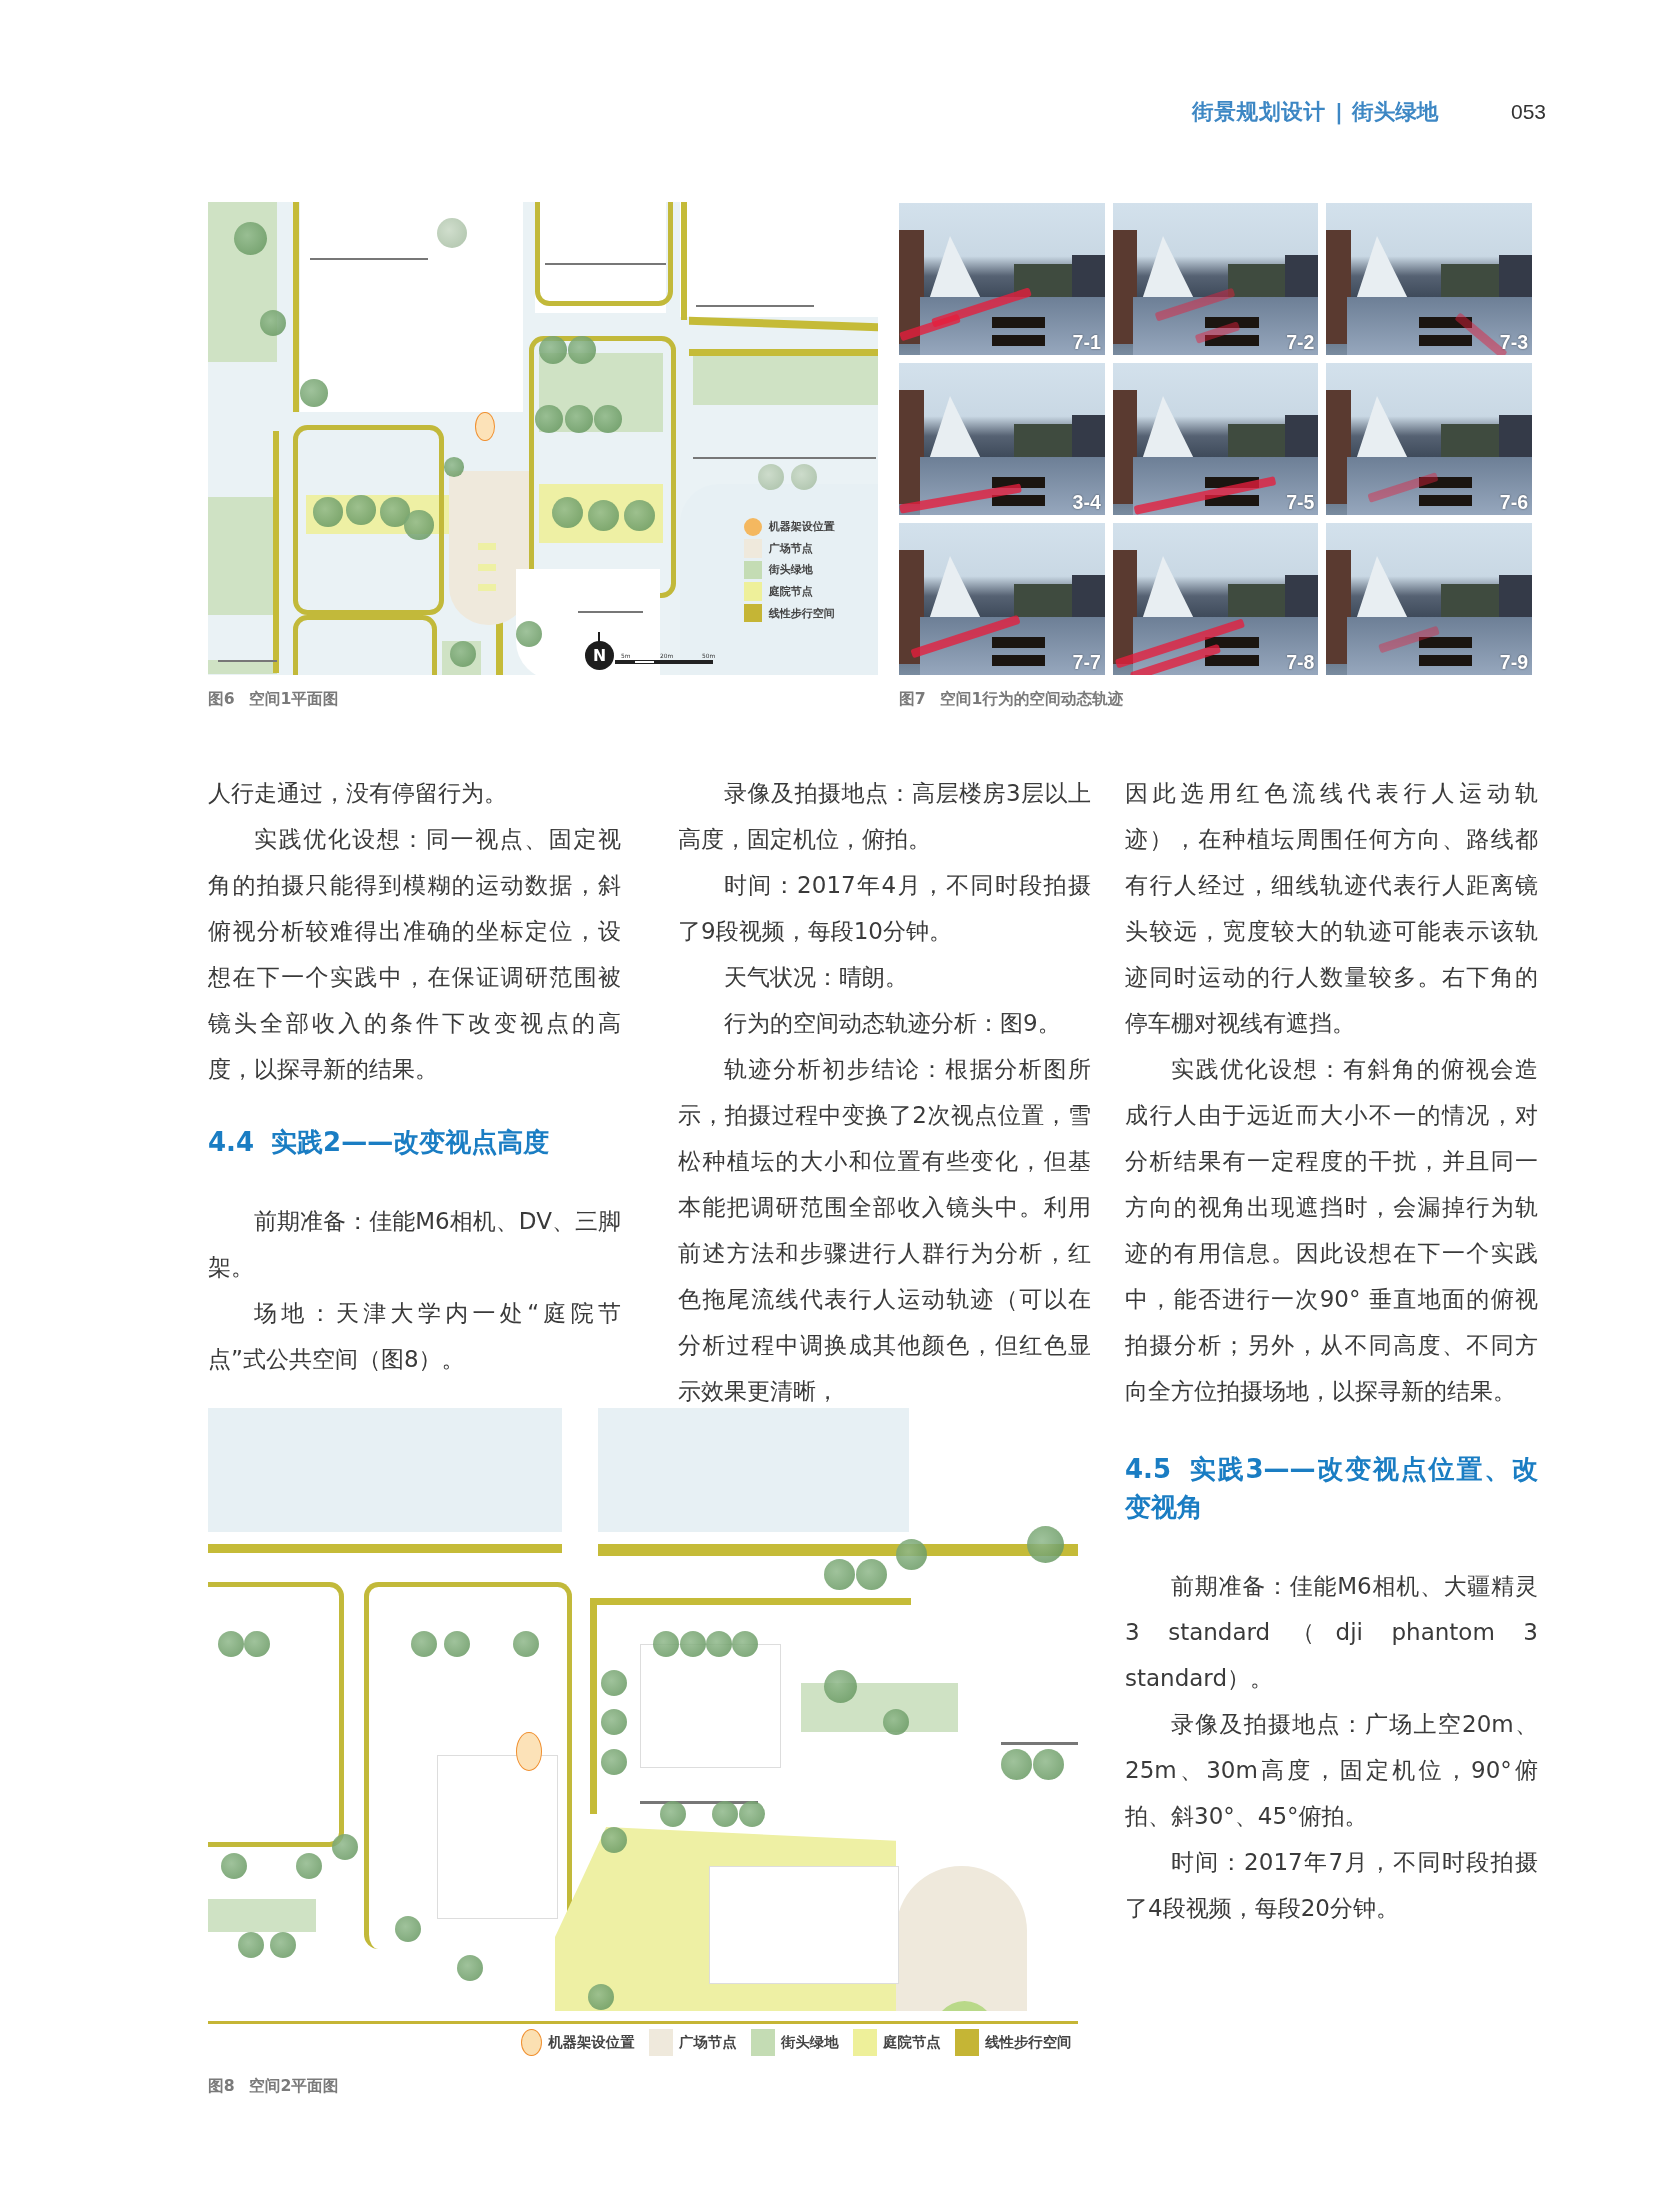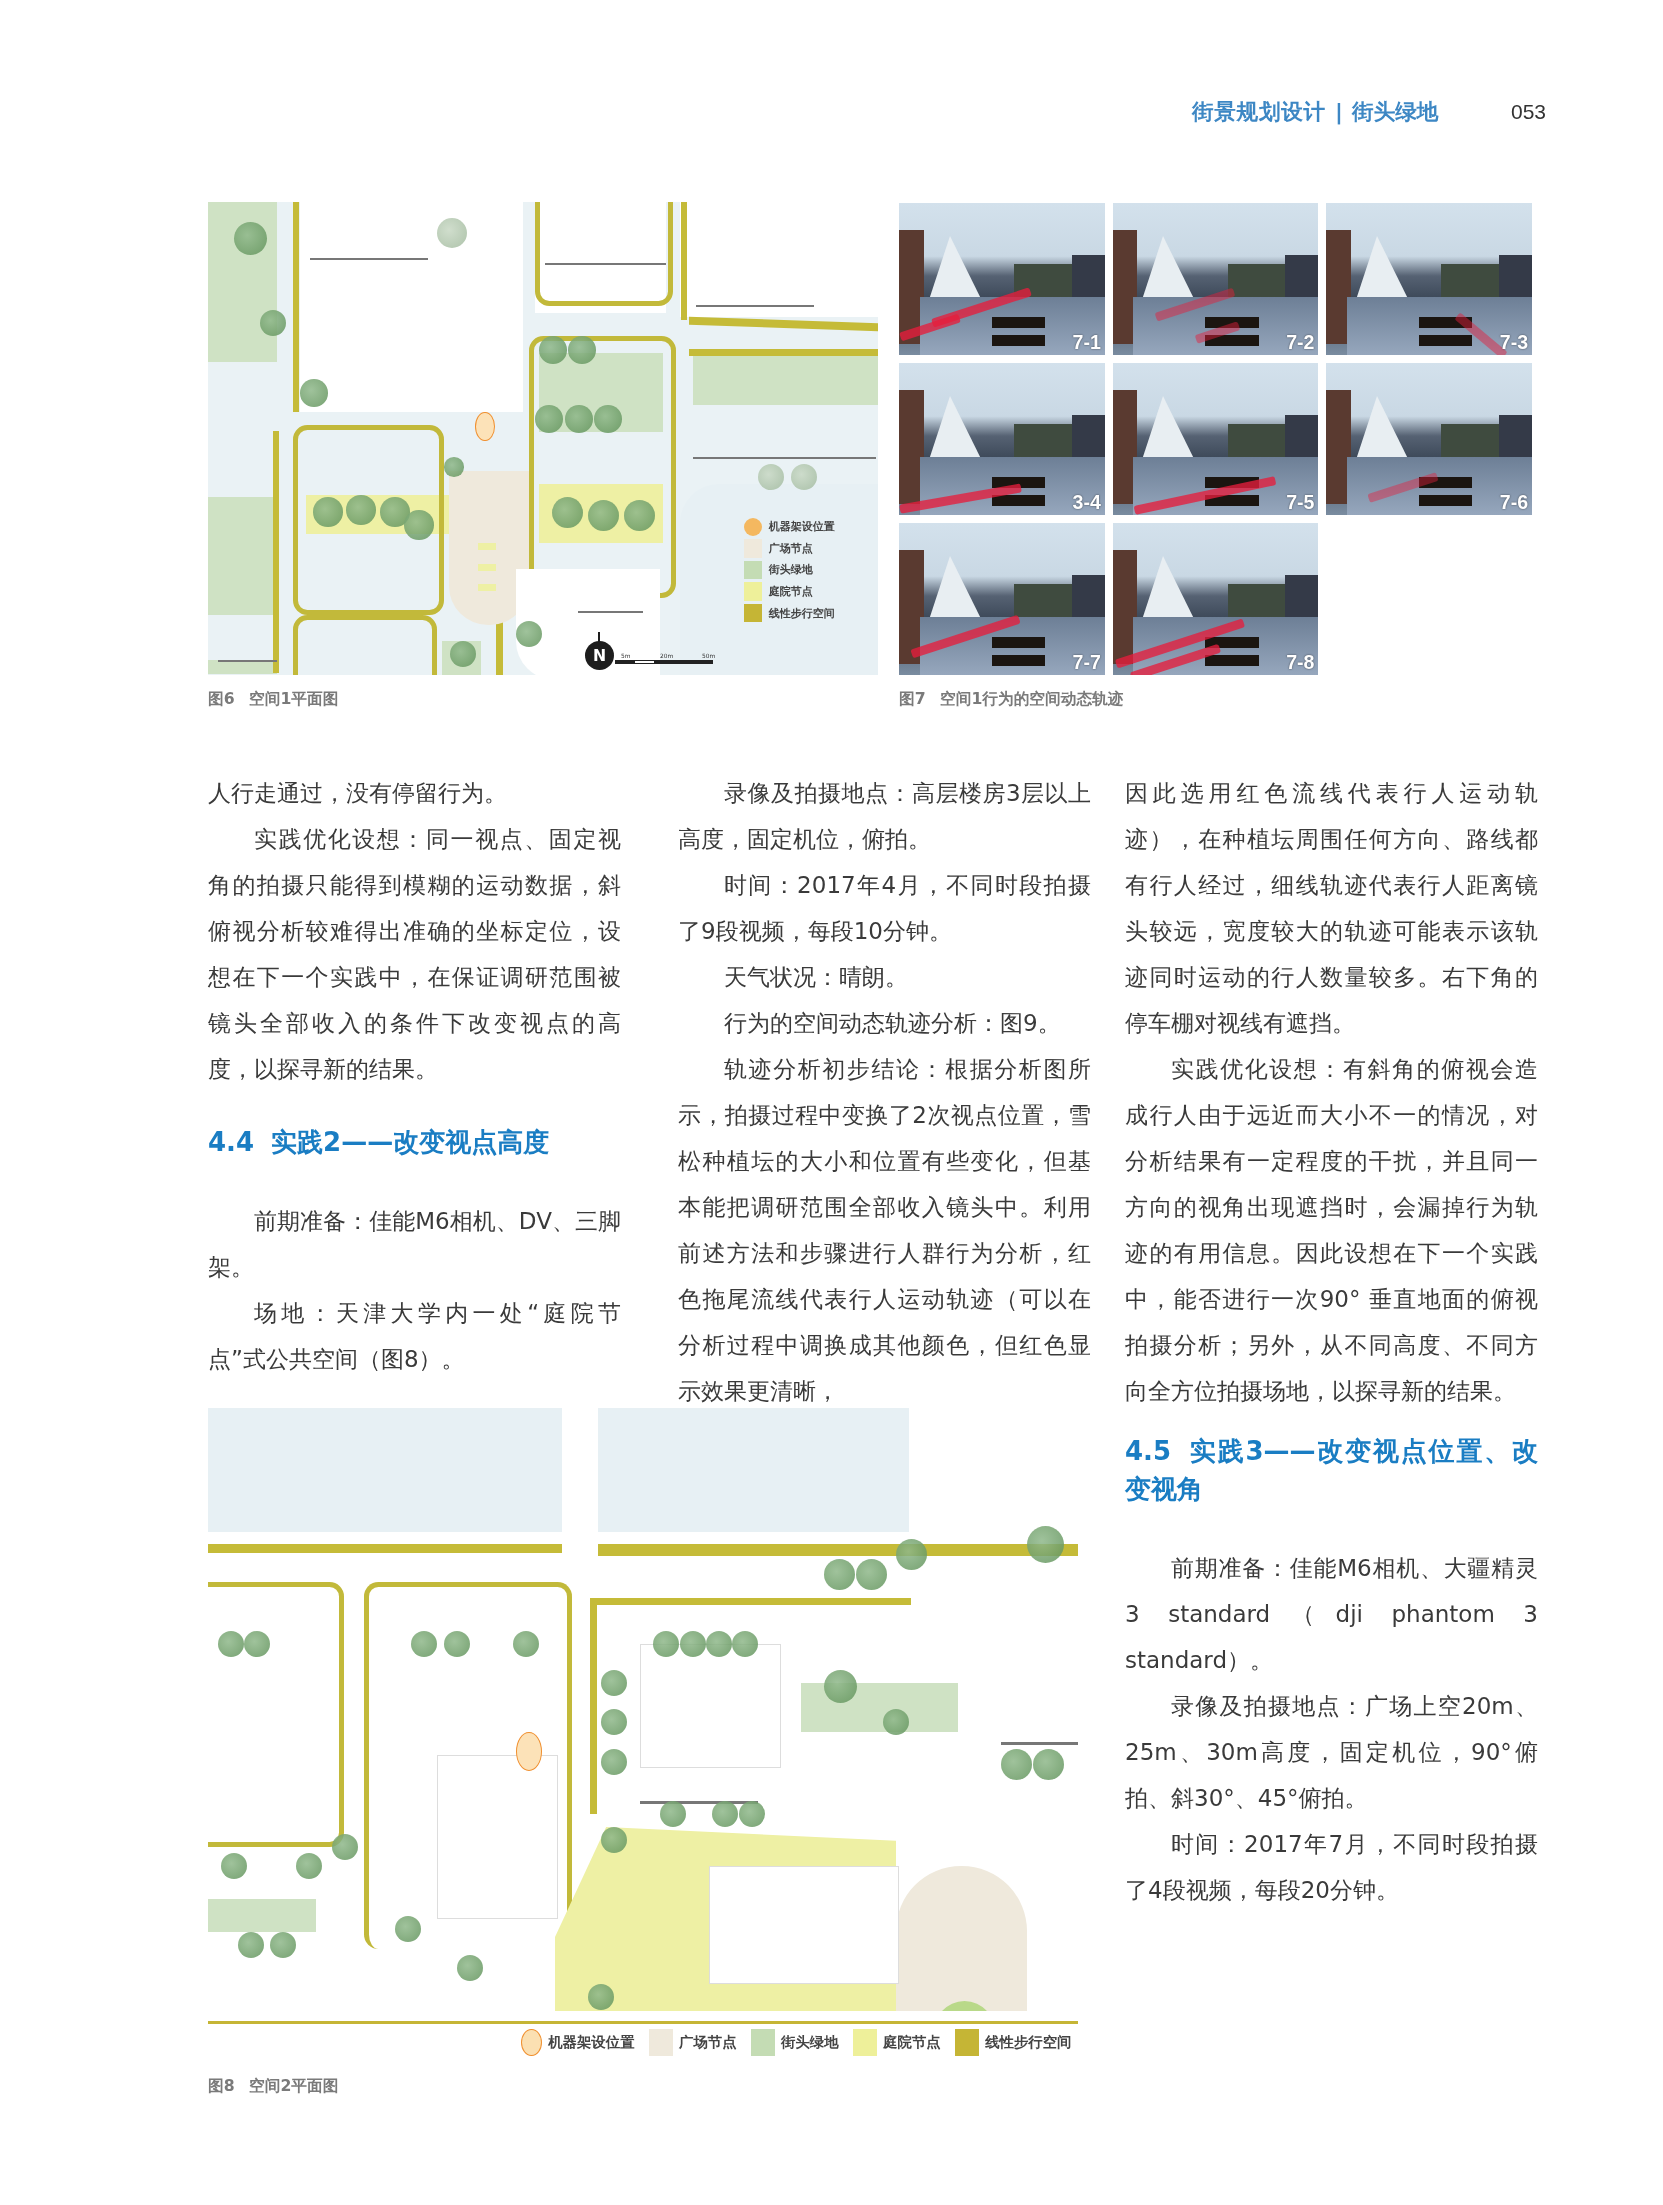--- a/index.html
+++ b/index.html
@@ -258,20 +258,31 @@
       <div class="tent"></div>
       <div class="bldg-mid"></div>
       <div class="bldg-right"></div>
       <div class="plaza"></div>
     <div class="planter" style="bottom:18%;"></div>
       <div class="planter" style="bottom:6%;"></div>
     <div class="trail" style="left:0;bottom:18%;width:65%;"></div>
       <div class="trail" style="left:8%;bottom:5%;width:45%;"></div>
     <span class="photo-label">7-8</span>
   </div>
+  <div class="photo">
+    <div class="bldg-left"></div>
+      <div class="tent"></div>
+      <div class="bldg-mid"></div>
+      <div class="bldg-right"></div>
+      <div class="plaza"></div>
+    <div class="planter" style="bottom:18%;"></div>
+      <div class="planter" style="bottom:6%;"></div>
+    <div class="trail" style="left:25%;bottom:20%;width:30%;opacity:0.5;"></div>
+    <span class="photo-label">7-9</span>
+  </div>
 </div>
 
 <div class="caption" style="left:899px;top:689px;">
   <span class="fig-no">图7</span><span>空间1行为的空间动态轨迹</span>
 </div>
 
 <div class="col" style="left:208px;top:770px;width:413px;">
   <p>人行走通过，没有停留行为。</p>
   <p class="indent">实践优化设想：同一视点、固定视角的拍摄只能得到模糊的运动数据，斜俯视分析较难得出准确的坐标定位，设想在下一个实践中，在保证调研范围被镜头全部收入的条件下改变视点的高度，以探寻新的结果。</p>
   <div class="section-head" style="margin-top:31px;margin-bottom:37px;">
@@ -285,21 +296,21 @@
   <p class="indent">录像及拍摄地点：高层楼房3层以上高度，固定机位，俯拍。</p>
   <p class="indent">时间：2017年4月，不同时段拍摄了9段视频，每段10分钟。</p>
   <p class="indent">天气状况：晴朗。</p>
   <p class="indent">行为的空间动态轨迹分析：图9。</p>
   <p class="indent">轨迹分析初步结论：根据分析图所示，拍摄过程中变换了2次视点位置，雪松种植坛的大小和位置有些变化，但基本能把调研范围全部收入镜头中。利用前述方法和步骤进行人群行为分析，红色拖尾流线代表行人运动轨迹（可以在分析过程中调换成其他颜色，但红色显示效果更清晰，</p>
 </div>
 
 <div class="col" style="left:1125px;top:770px;width:413px;">
   <p>因此选用红色流线代表行人运动轨迹），在种植坛周围任何方向、路线都有行人经过，细线轨迹代表行人距离镜头较远，宽度较大的轨迹可能表示该轨迹同时运动的行人数量较多。右下角的停车棚对视线有遮挡。</p>
   <p class="indent">实践优化设想：有斜角的俯视会造成行人由于远近而大小不一的情况，对分析结果有一定程度的干扰，并且同一方向的视角出现遮挡时，会漏掉行为轨迹的有用信息。因此设想在下一个实践中，能否进行一次90° 垂直地面的俯视拍摄分析；另外，从不同高度、不同方向全方位拍摄场地，以探寻新的结果。</p>
-  <div class="section-head" style="margin-top:18px;margin-bottom:37px;">
+  <div class="section-head" style="margin-top:36px;margin-bottom:37px;">
     <span class="num">4.5</span><span>实践3——改变视点位置、改变视角</span>
   </div>
   <p class="indent">前期准备：佳能M6相机、大疆精灵3 standard（dji phantom 3 standard）。</p>
   <p class="indent">录像及拍摄地点：广场上空20m、25m、30m高度，固定机位，90°俯拍、斜30°、45°俯拍。</p>
   <p class="indent">时间：2017年7月，不同时段拍摄了4段视频，每段20分钟。</p>
 </div>
 
 <div class="fig8">
   <div class="map-water" style="left:0;top:0;width:354px;height:124px;"></div>
   <div class="map-water" style="left:390px;top:0;width:311px;height:124px;"></div>

